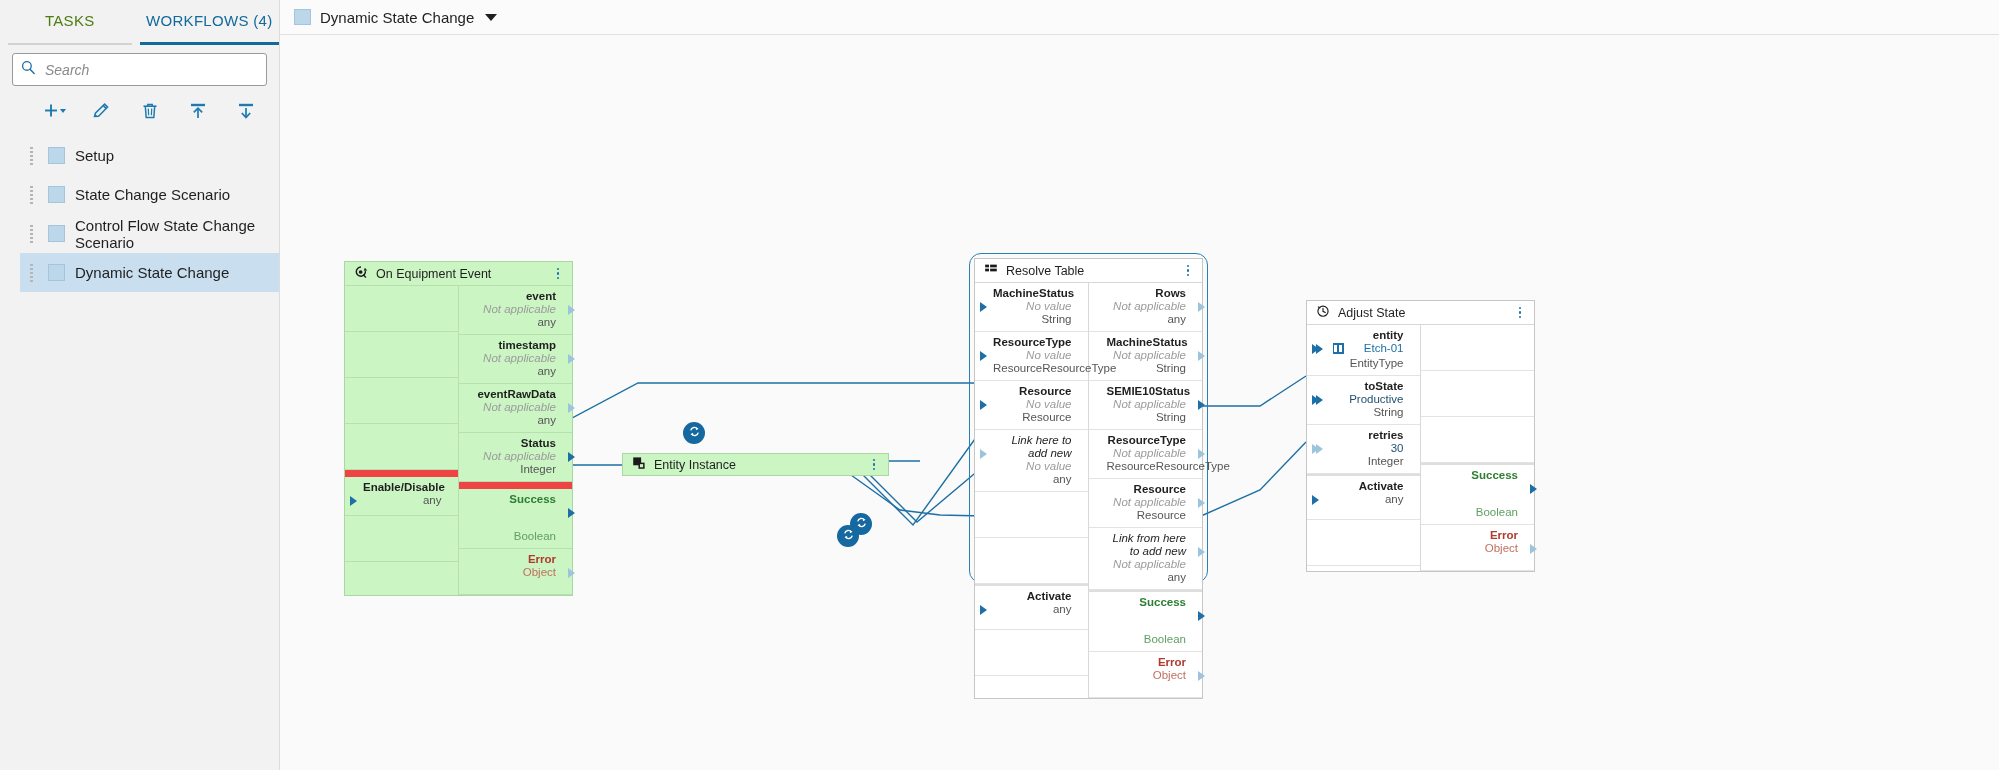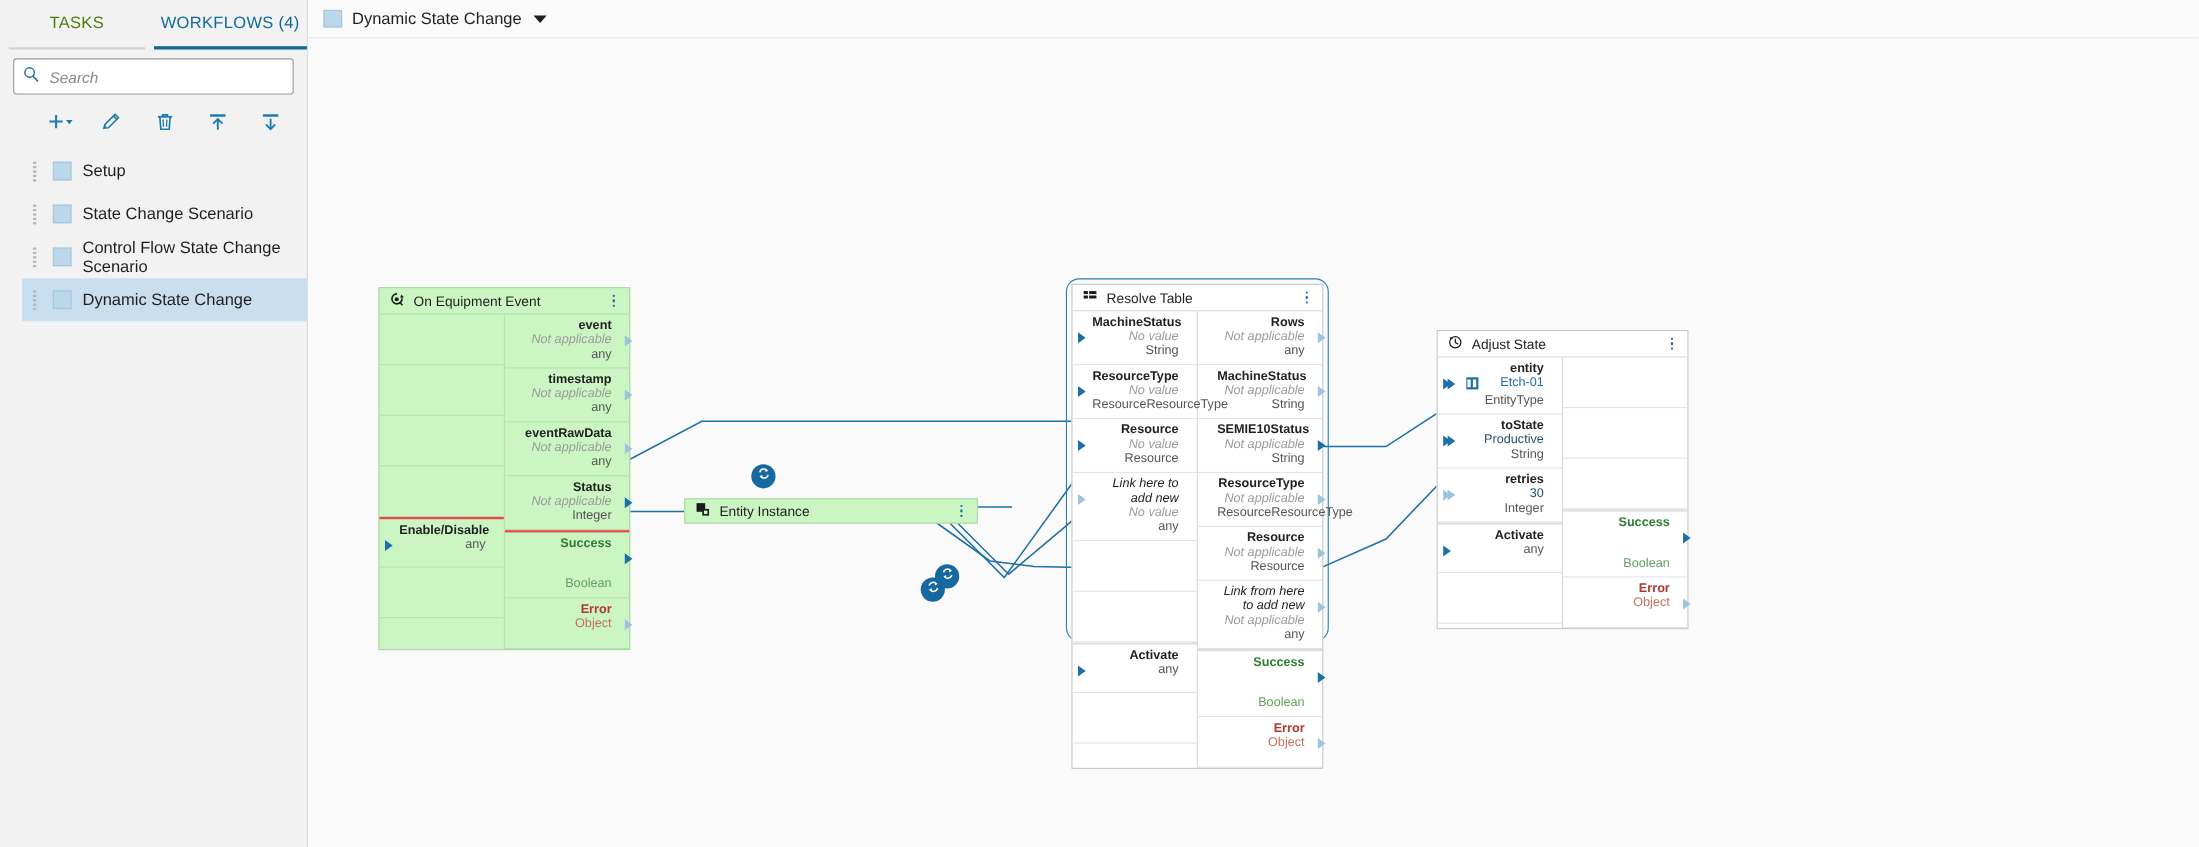--- a/index.html
+++ b/index.html
@@ -173,21 +173,21 @@
     position: relative;
     padding: 4px 16px 5px 18px;
     border-bottom: 1px solid #e3e3e3;
     line-height: 13px;
     min-height: 46px;
     text-align: right;
   }
   .node.green .slot { border-bottom: 1px solid #b7e0ae; }
   .slot.blank { min-height: 46px; }
   .slot.sep-top { border-top: 2px solid #dedede; }
-  .node.green .slot.sep-top { border-top: 2px solid #ef4444; }
+  .node.green .slot.sep-top { border-top: 7px solid #ef4444; }
   .slot .nm { font-weight: bold; color: #1f1f1f; font-size: 11.5px; }
   .slot .nm.italic { font-weight: normal; font-style: italic; color: #1f1f1f; }
   .slot .nm.success { color: #2e7d32; }
   .slot .nm.error { color: #b03a2e; }
   .slot .vl { font-style: italic; color: #9b9b9b; font-size: 11.5px; }
   .slot .vl.solid { font-style: normal; color: #1f4f6e; }
   .slot .ty { color: #555; font-size: 11.5px; }
   .slot .ty.success { color: #62a063; margin-top: 24px; }
   .slot .ty.error { color: #c2705f; }
 

